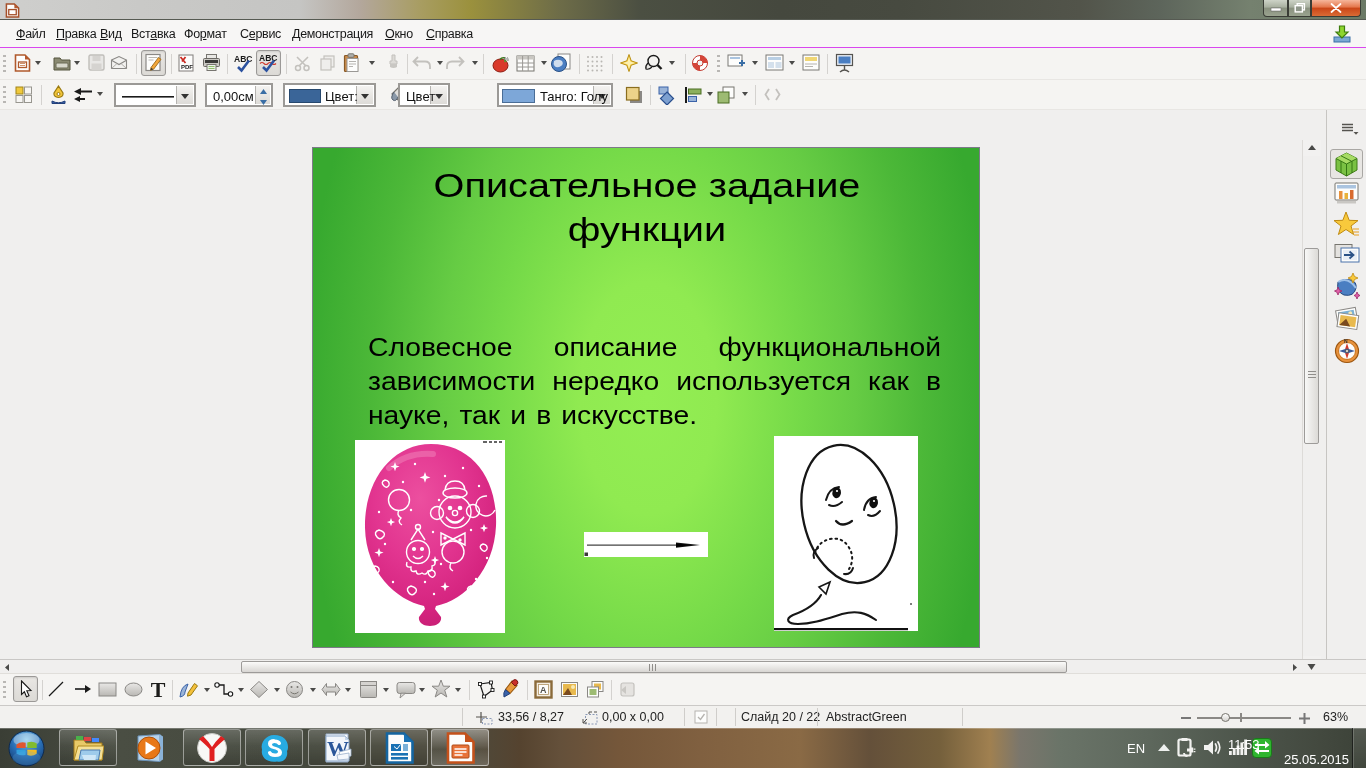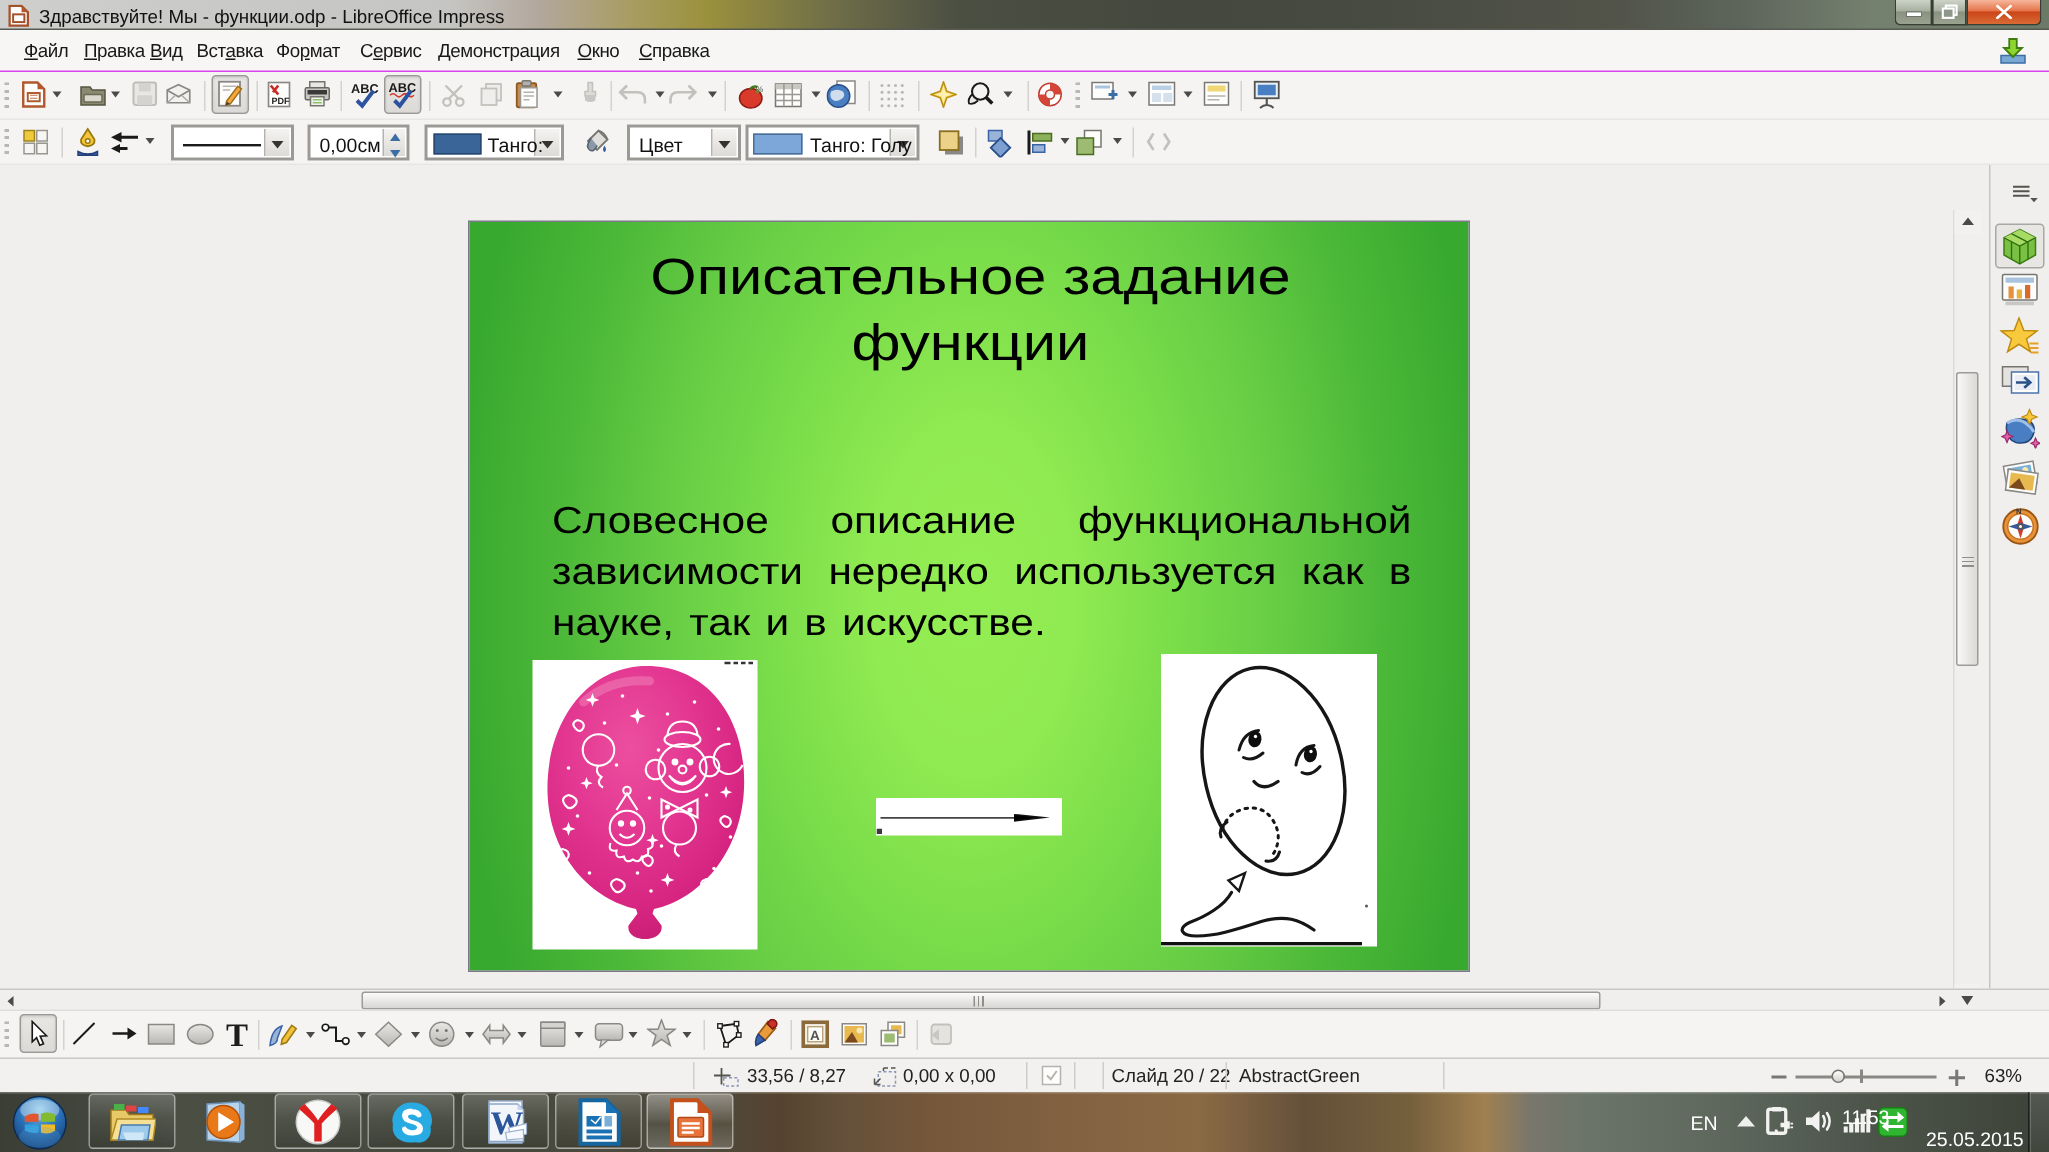--- a/index.html
+++ b/index.html
@@ -87,21 +87,20 @@
 </head>
 <body>
 <div id="scr">
 
   <div id="titlebar" class="abs">
     <svg id="timps" viewBox="0 0 16 16">
       <path d="M1.5 1 L10 1 L14.5 5.5 L14.5 15 L1.5 15 Z" fill="#fdfdfc" stroke="#a5502a" stroke-width="1.6"></path>
       <path d="M10 1 L14.5 5.5 L10 5.5 Z" fill="#b4592e"></path>
       <rect x="4" y="7" width="8" height="5.5" fill="none" stroke="#a5502a" stroke-width="1.4"></rect>
     </svg>
-    <span id="ttext">Здравствуйте! Мы - функции.odp - LibreOffice Impress</span>
     <div id="wbtns">
       <div id="wb1" class="wb">
           <svg width="11" height="9">
             <rect x="0.5" y="4.5" width="10" height="3" fill="#fff" stroke="#555" stroke-width="0.5"></rect>
           </svg>
         </div>
       <div id="wb2" class="wb">
           <svg width="12" height="11">
             <rect x="3.2" y="1.2" width="7.2" height="6.2" fill="none" stroke="#fff" stroke-width="1.4"></rect>
             <rect x="1.2" y="3.2" width="7.2" height="6.2" fill="#8f978a" stroke="#fff" stroke-width="1.4"></rect>
@@ -329,29 +328,29 @@
 <span class="ctext" style="top:4px">0,00см</span>
 <div style="position:absolute;right:1px;top:1px;bottom:1px;width:15px;background:linear-gradient(180deg,#f4f3f1,#dddbd7);border-left:1px solid #b5b3b0">
 <svg width="15" height="22">
             <path d="M7.5 3 L11 8 L4 8 Z" fill="#3a6ea5"></path>
             <path d="M7.5 19 L11 14 L4 14 Z" fill="#3a6ea5"></path>
           </svg></div>
       </div>
 <div class="combo" style="left:283px;top:3px;width:93px;height:24px">
         <div class="cbtn"></div>
 <div style="position:absolute;left:4px;top:4px;width:32px;height:14px;background:#3a6598;border:1px solid #26486e"></div>
-<span class="ctext" style="left:40px;top:4px">Танго:</span>
+<span class="ctext" style="left:40px;top:4px">Цвет:</span>
       </div>
 <svg class="ticon" style="left:388px;top:5px" width="20" height="20" viewBox="0 0 20 20">
 <path d="M4 9 L11 2 L17 8 L10 15 Z" fill="#e0dedb" stroke="#77756f" stroke-width="1.2"></path>
 <path d="M6 7 q-4 6 -1 8 q3 2 5 -3" fill="#8a98a8" stroke="#55606e"></path>
 <path d="M15 12 q2 3 0 4.5 q-2 -1.5 0 -4.5" fill="#3a62a8"></path>
 <path d="M11 2 q4 1 6 6" fill="none" stroke="#77756f" stroke-width="1.2"></path>
       </svg>
-<div class="combo" style="left:418px;top:3px;width:76px;height:24px">
+<div class="combo" style="left:398px;top:3px;width:52px;height:24px">
         <div class="cbtn"></div>
 <span class="ctext" style="top:4px">Цвет</span>
       </div>
 <div class="combo" style="left:497px;top:3px;width:116px;height:24px">
         <div class="cbtn"></div>
 <div style="position:absolute;left:3px;top:4px;width:33px;height:14px;background:#7da7d8;border:1px solid #4a6d96"></div>
 <span class="ctext" style="left:41px;top:4px">Танго: Голу</span>
       </div>
 <svg class="ticon" style="left:625px;top:6px" width="19" height="19" viewBox="0 0 19 19">
 <rect x="5" y="5" width="12" height="12" fill="#8a8885"></rect>

